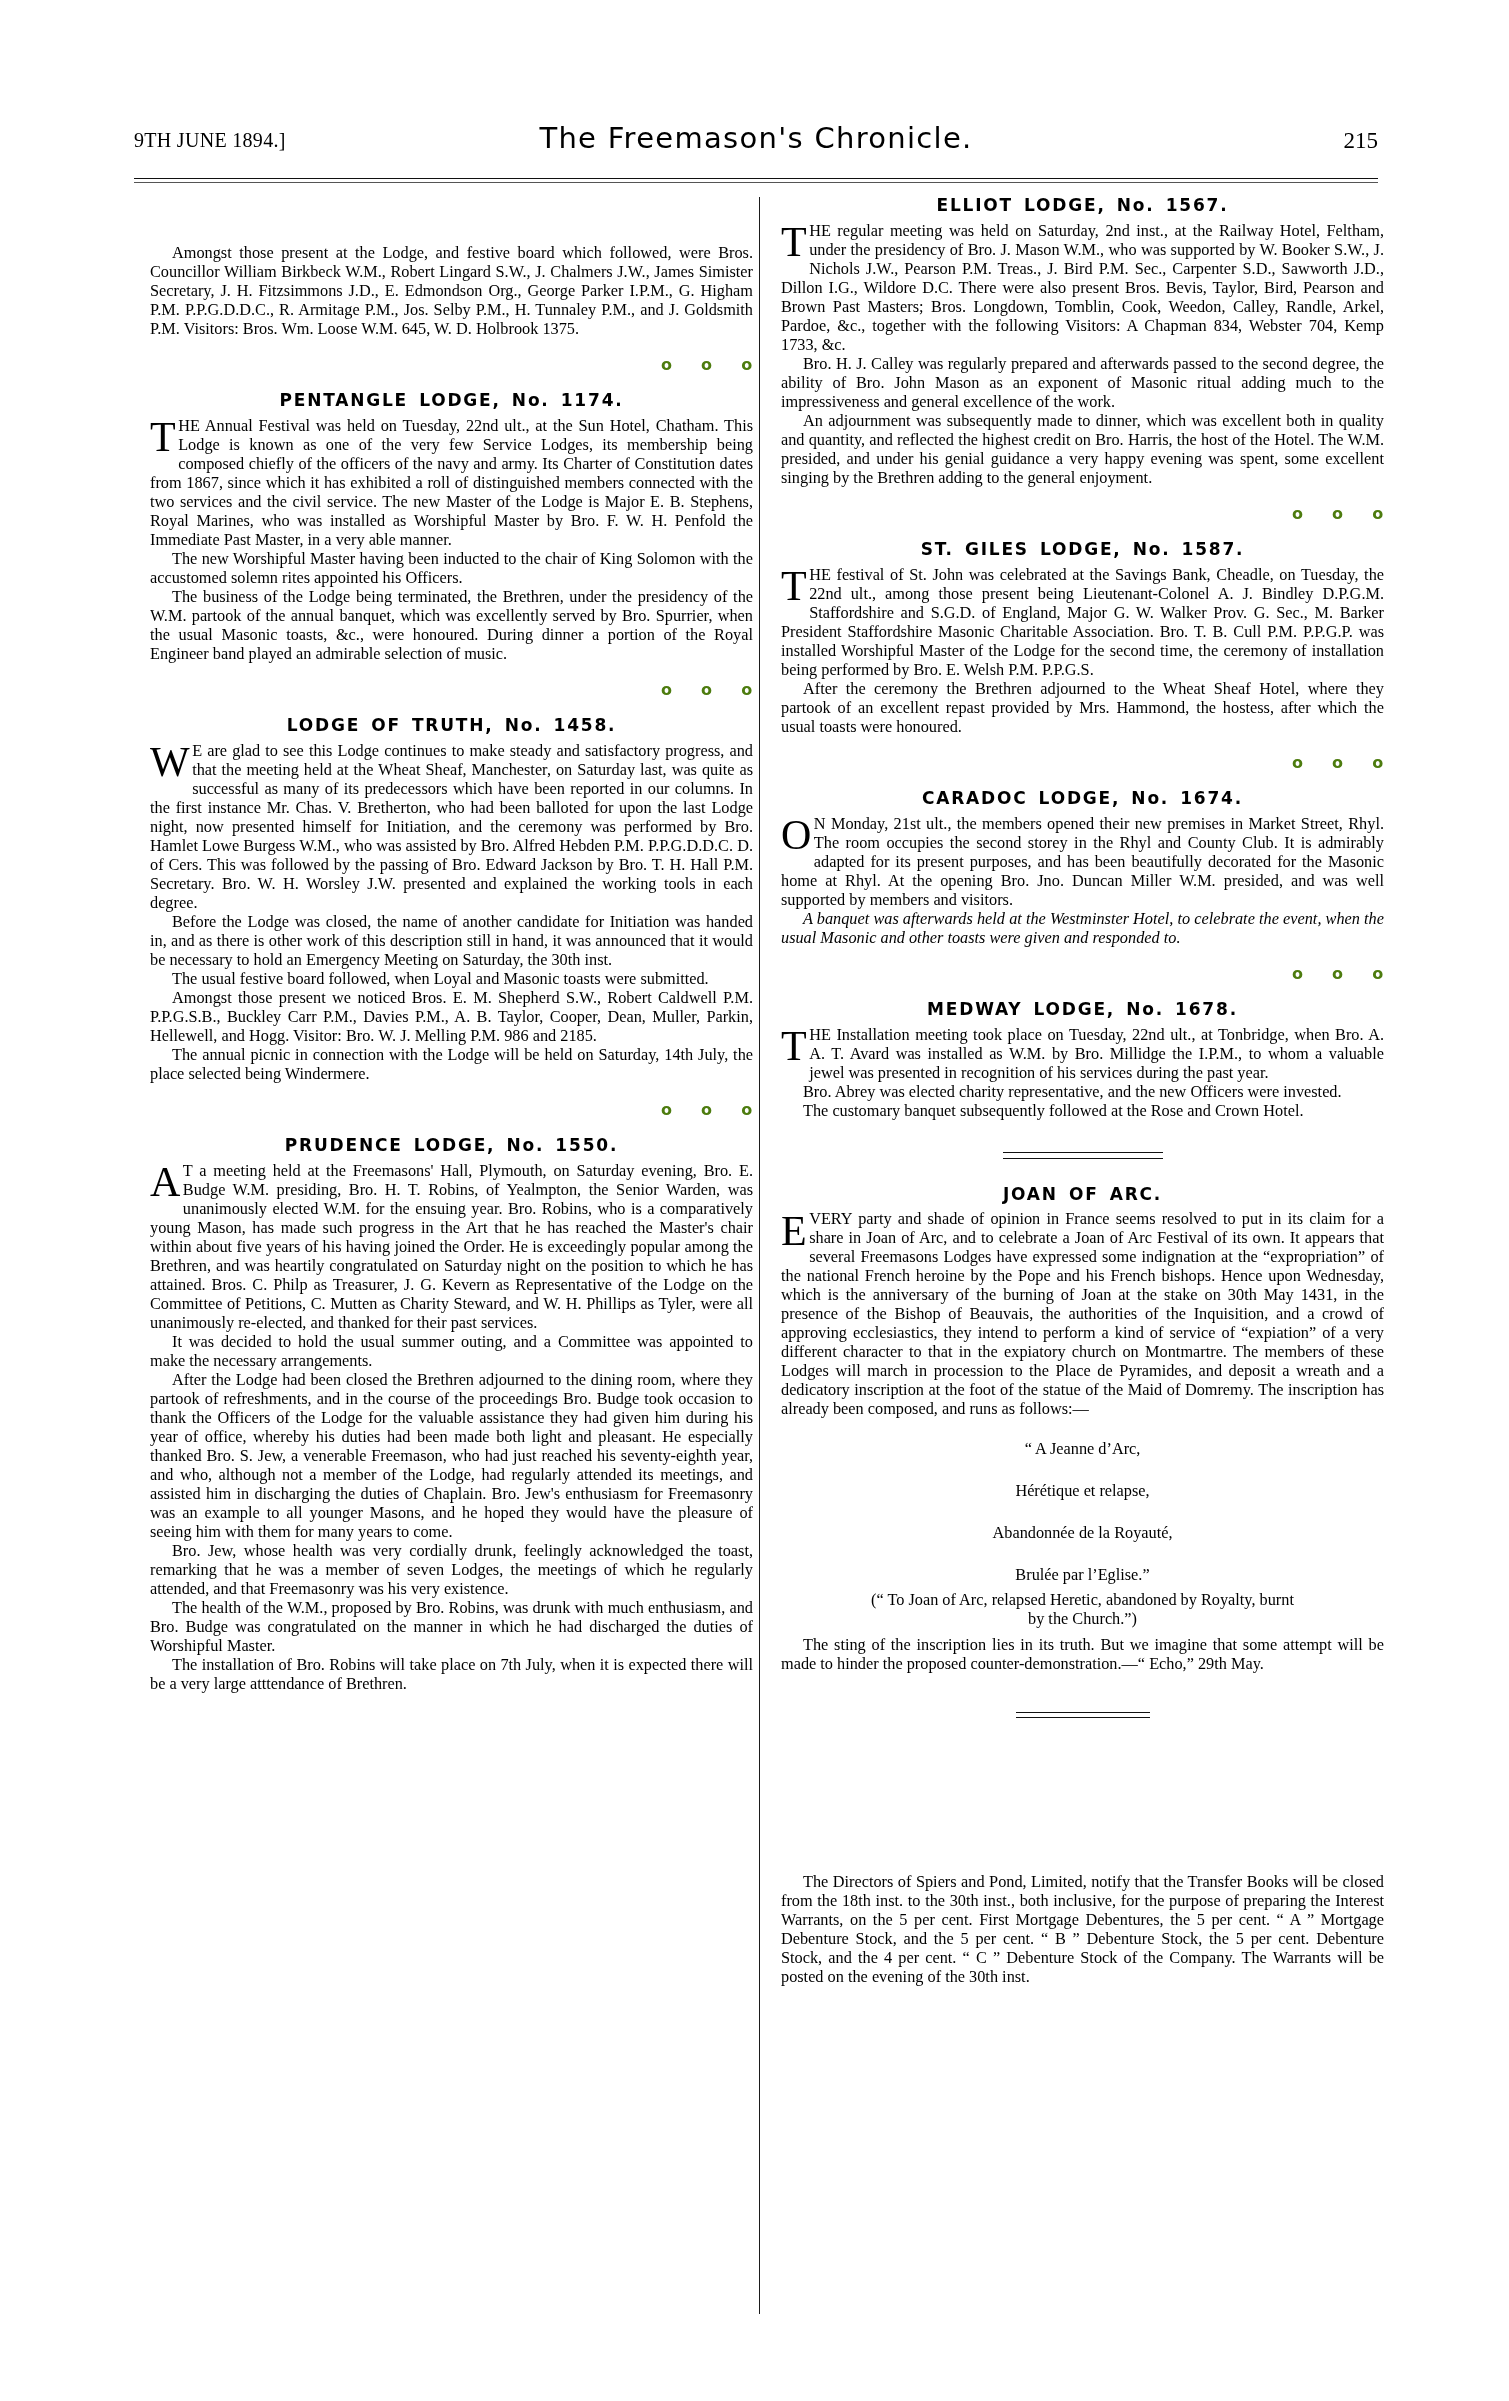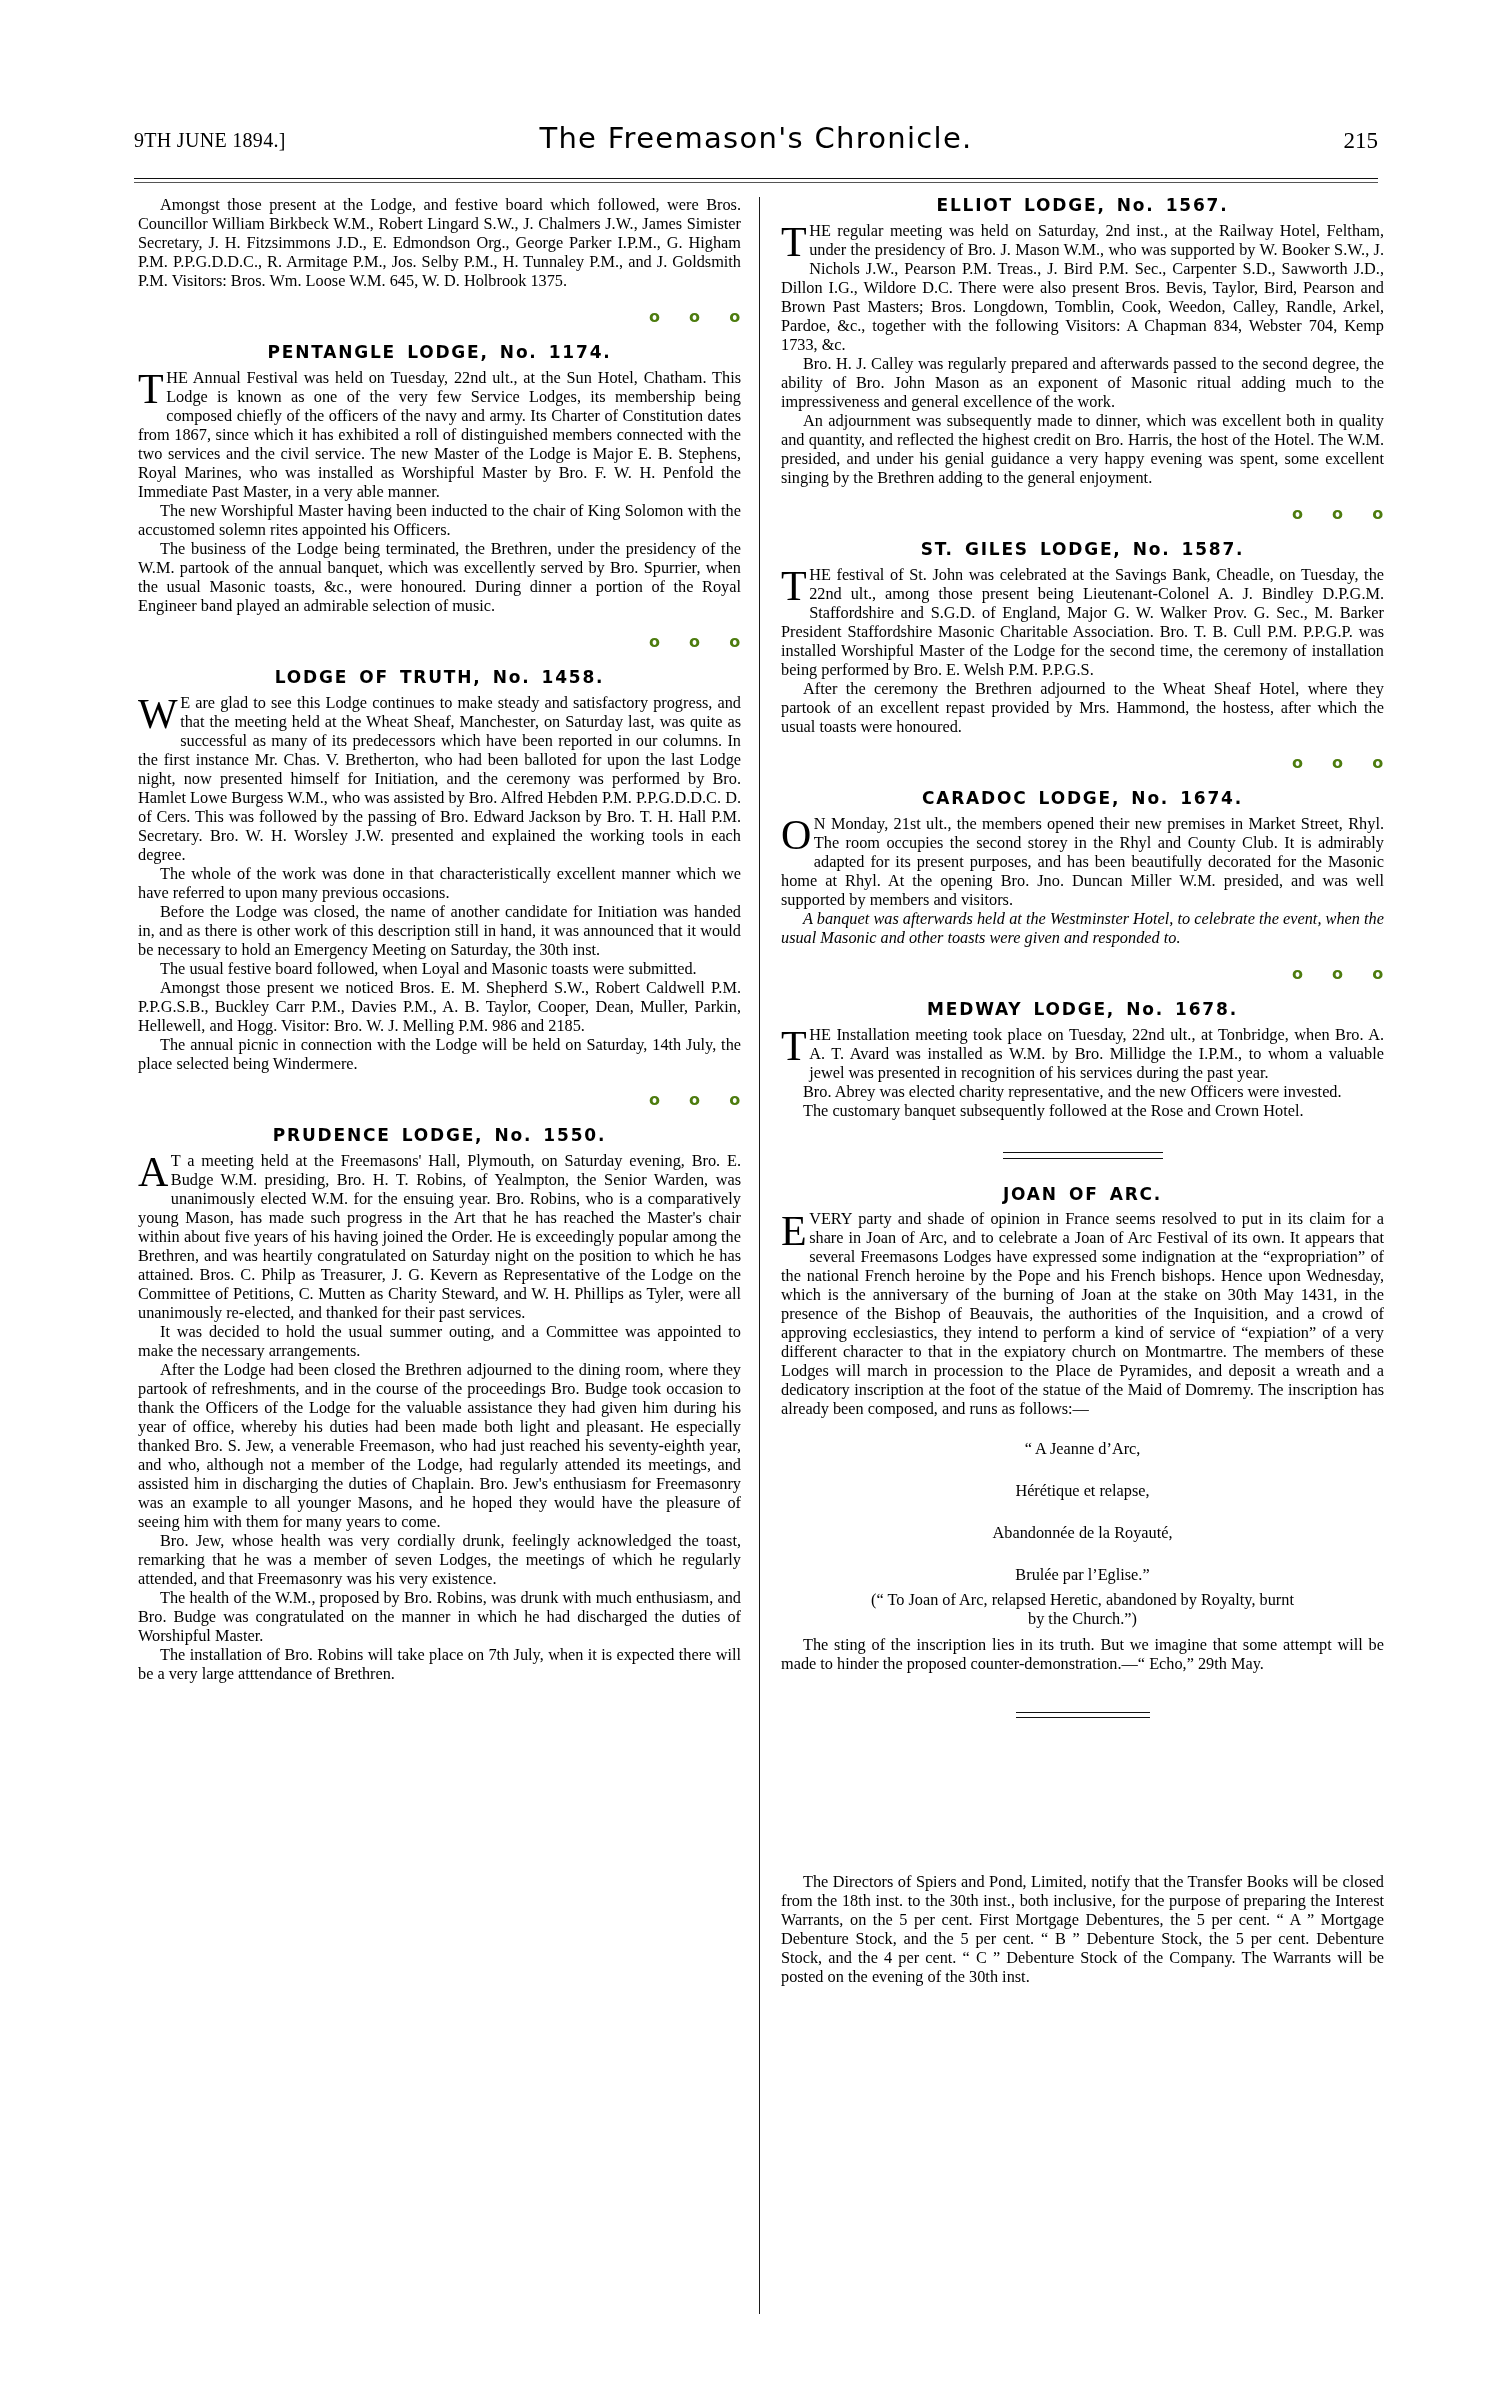--- a/index.html
+++ b/index.html
@@ -59,21 +59,21 @@
     position:absolute;
     left:134px; top:195px;
     width:1250px; height:2151px;
   }
   .col{
     position:absolute;
     top:0;
     width:603px;
     height:2151px;
   }
-  .col-left{ left:4px; }
+  .col-left{ left:16px;margin-top:48px; }
   .col-right{ left:647px; }
   .col-rule{
     position:absolute;
     left:625px; top:1.7px;
     width:0; height:2117px;
     border-left:0.8px solid #1b1b1b;
   }
 
   
   p{
@@ -174,21 +174,20 @@
 
       <div class="ooo">o o o</div>
       <h2 class="lodge">PENTANGLE LODGE, No. 1174.</h2>
       <p class="lead"><span class="dropcap">T</span><span>HE Annual Festival was held on Tuesday, 22nd ult., at the Sun Hotel, Chatham.  This Lodge is known as one of the very few Service Lodges, its membership being composed chiefly of the officers of the navy and army.  Its Charter of Constitution dates from 1867, since which it has exhibited a roll of distinguished members connected with the two services and the civil service. The new Master of the Lodge is Major E. B. Stephens, Royal Marines, who was installed as Worshipful Master by Bro. F. W. H. Penfold the Immediate Past Master, in a very able manner.</span></p>
       <p class="ind">The new Worshipful Master having been inducted to the chair of King Solomon with the accustomed solemn rites appointed his Officers.</p>
       <p class="ind">The business of the Lodge being terminated, the Brethren, under the presidency of the W.M. partook of the annual banquet, which was excellently served by Bro. Spurrier, when the usual Masonic toasts, &amp;c., were honoured.  During dinner a portion of the Royal Engineer band played an admirable selection of music.</p>
 
       <div class="ooo">o o o</div>
       <h2 class="lodge">LODGE OF TRUTH, No. 1458.</h2>
       <p class="lead"><span class="dropcap">W</span><span>E are glad to see this Lodge continues to make steady and satisfactory progress, and that the meeting held at the Wheat Sheaf, Manchester, on Saturday last, was quite as successful as many of its predecessors which have been reported in our columns.  In the first instance Mr. Chas. V. Bretherton, who had been balloted for upon the last Lodge night, now presented himself for Initiation, and the ceremony was performed by Bro. Hamlet Lowe Burgess W.M., who was assisted by Bro. Alfred Hebden P.M. P.P.G.D.D.C. D. of Cers.  This was followed by the passing of Bro. Edward Jackson by Bro. T. H. Hall P.M. Secretary. Bro. W. H. Worsley J.W. presented and explained the working tools in each degree.</span></p>
-      <p class="ind">The whole of the work was done in that characteristically excellent manner which we have referred to upon many previous occasions.</p>
       <p class="ind">Before the Lodge was closed, the name of another candidate for Initiation was handed in, and as there is other work of this description still in hand, it was announced that it would be necessary to hold an Emergency Meeting on Saturday, the 30th inst.</p>
       <p class="ind">The usual festive board followed, when Loyal and Masonic toasts were submitted.</p>
       <p class="ind">Amongst those present we noticed Bros. E. M. Shepherd S.W., Robert Caldwell P.M. P.P.G.S.B., Buckley Carr P.M., Davies P.M., A. B. Taylor, Cooper, Dean, Muller, Parkin, Hellewell, and Hogg. Visitor: Bro. W. J. Melling P.M. 986 and 2185.</p>
       <p class="ind">The annual picnic in connection with the Lodge will be held on Saturday, 14th July, the place selected being Windermere.</p>
 
       <div class="ooo">o o o</div>
       <h2 class="lodge">PRUDENCE LODGE, No. 1550.</h2>
       <p class="lead"><span class="dropcap">A</span><span>T a meeting held at the Freemasons' Hall, Plymouth, on Saturday evening, Bro. E. Budge W.M. presiding, Bro. H. T. Robins, of Yealmpton, the Senior Warden, was unanimously elected W.M. for the ensuing year.  Bro. Robins, who is a comparatively young Mason, has made such progress in the Art that he has reached the Master's chair within about five years of his having joined the Order.  He is exceedingly popular among the Brethren, and was heartily congratulated on Saturday night on the position to which he has attained.  Bros. C. Philp as Treasurer, J. G. Kevern as Representative of the Lodge on the Committee of Petitions, C. Mutten as Charity Steward, and W. H. Phillips as Tyler, were all unanimously re-elected, and thanked for their past services.</span></p>
       <p class="ind">It was decided to hold the usual summer outing, and a Committee was appointed to make the necessary arrangements.</p>
       <p class="ind">After the Lodge had been closed the Brethren adjourned to the dining room, where they partook of refreshments, and in the course of the proceedings Bro. Budge took occasion to thank the Officers of the Lodge for the valuable assistance they had given him during his year of office, whereby his duties had been made both light and pleasant.  He especially thanked Bro. S. Jew, a venerable Freemason, who had just reached his seventy-eighth year, and who, although not a member of the Lodge, had regularly attended its meetings, and assisted him in discharging the duties of Chaplain. Bro. Jew's enthusiasm for Freemasonry was an example to all younger Masons, and he hoped they would have the pleasure of seeing him with them for many years to come.</p>

